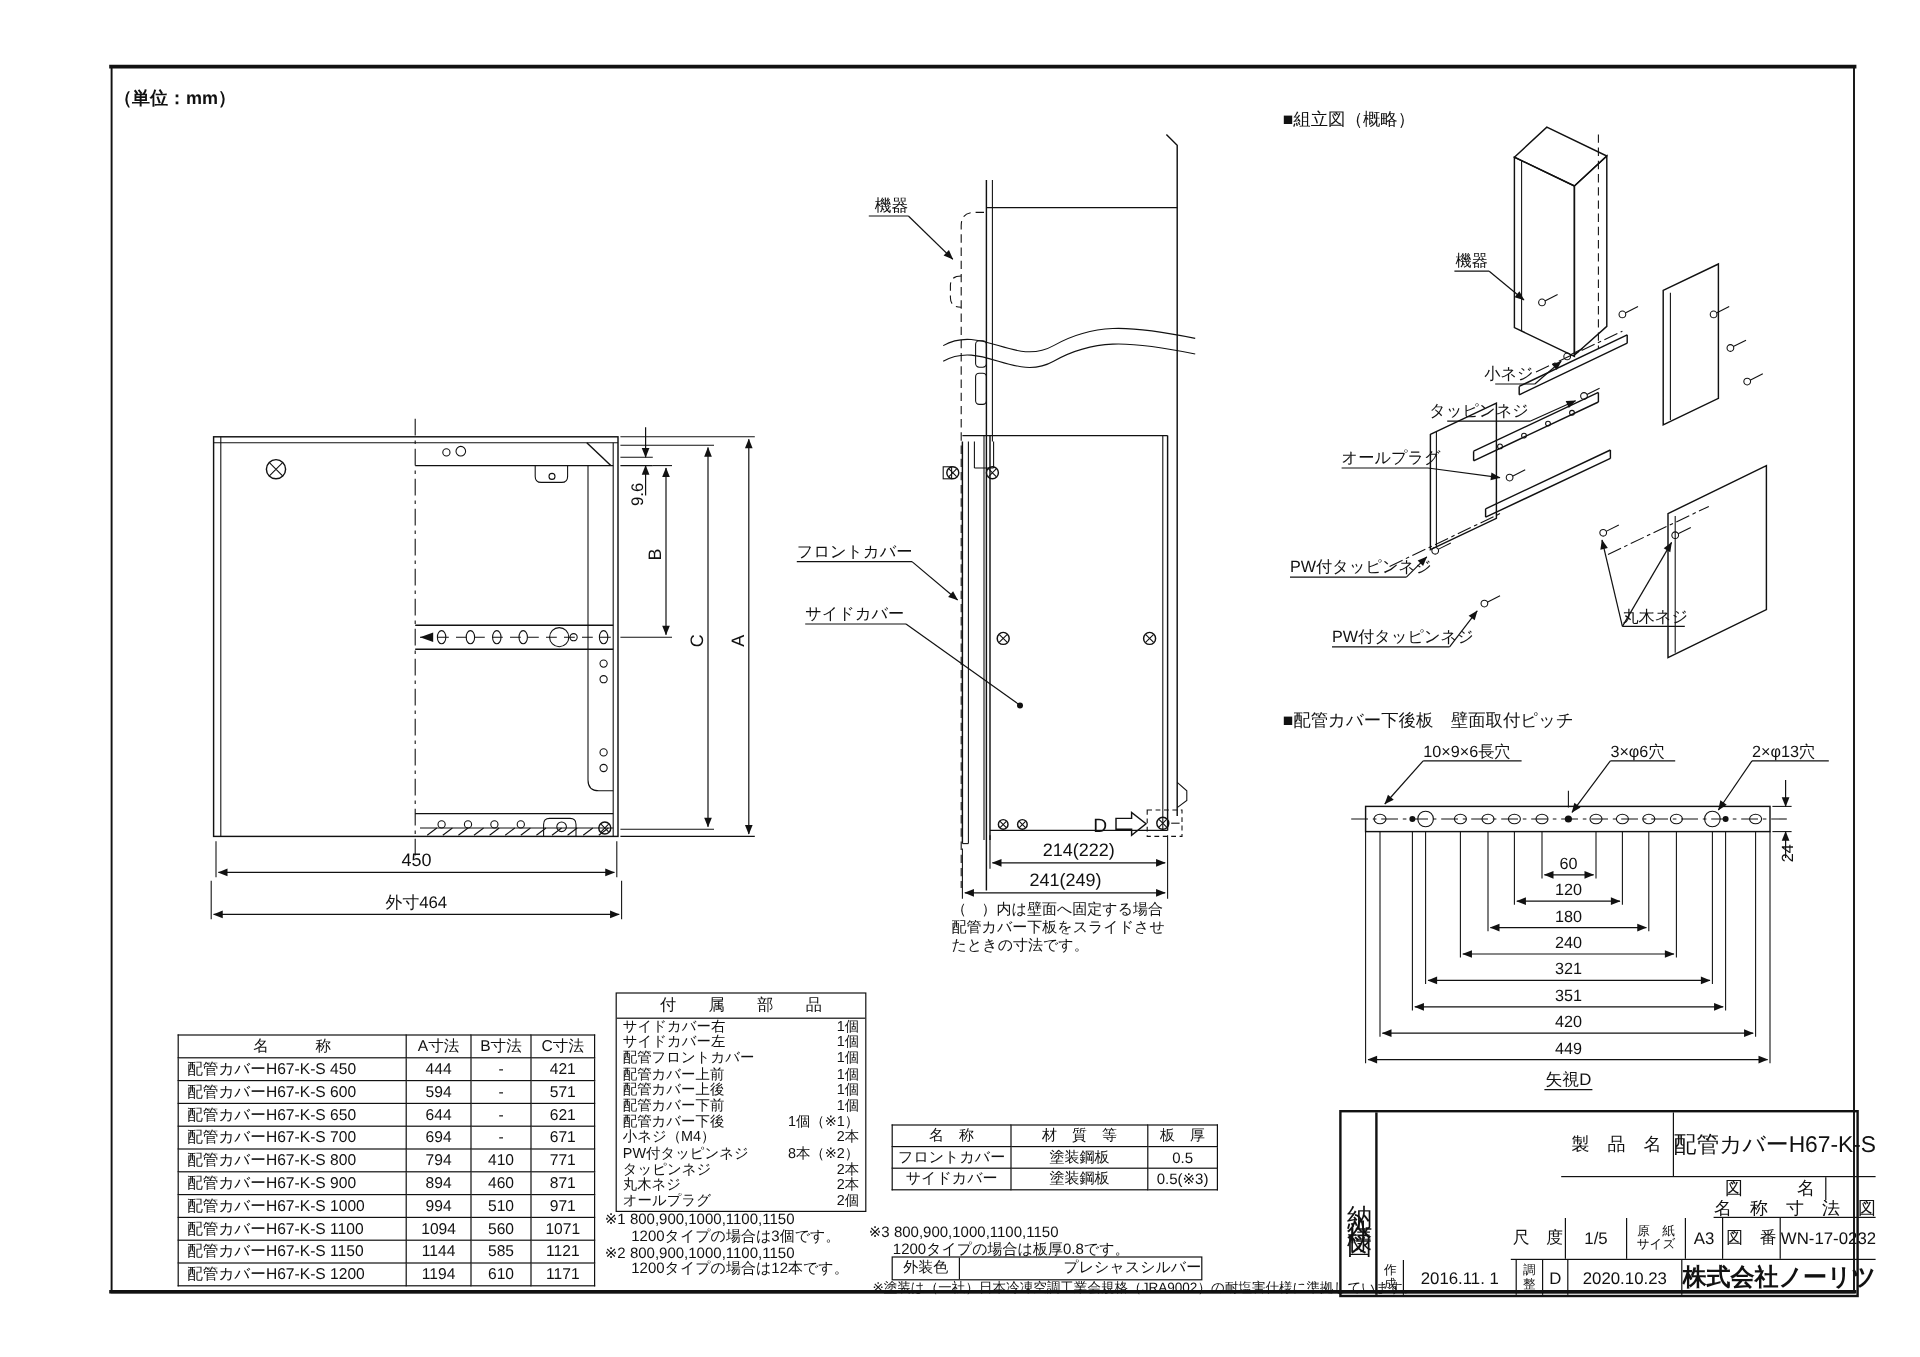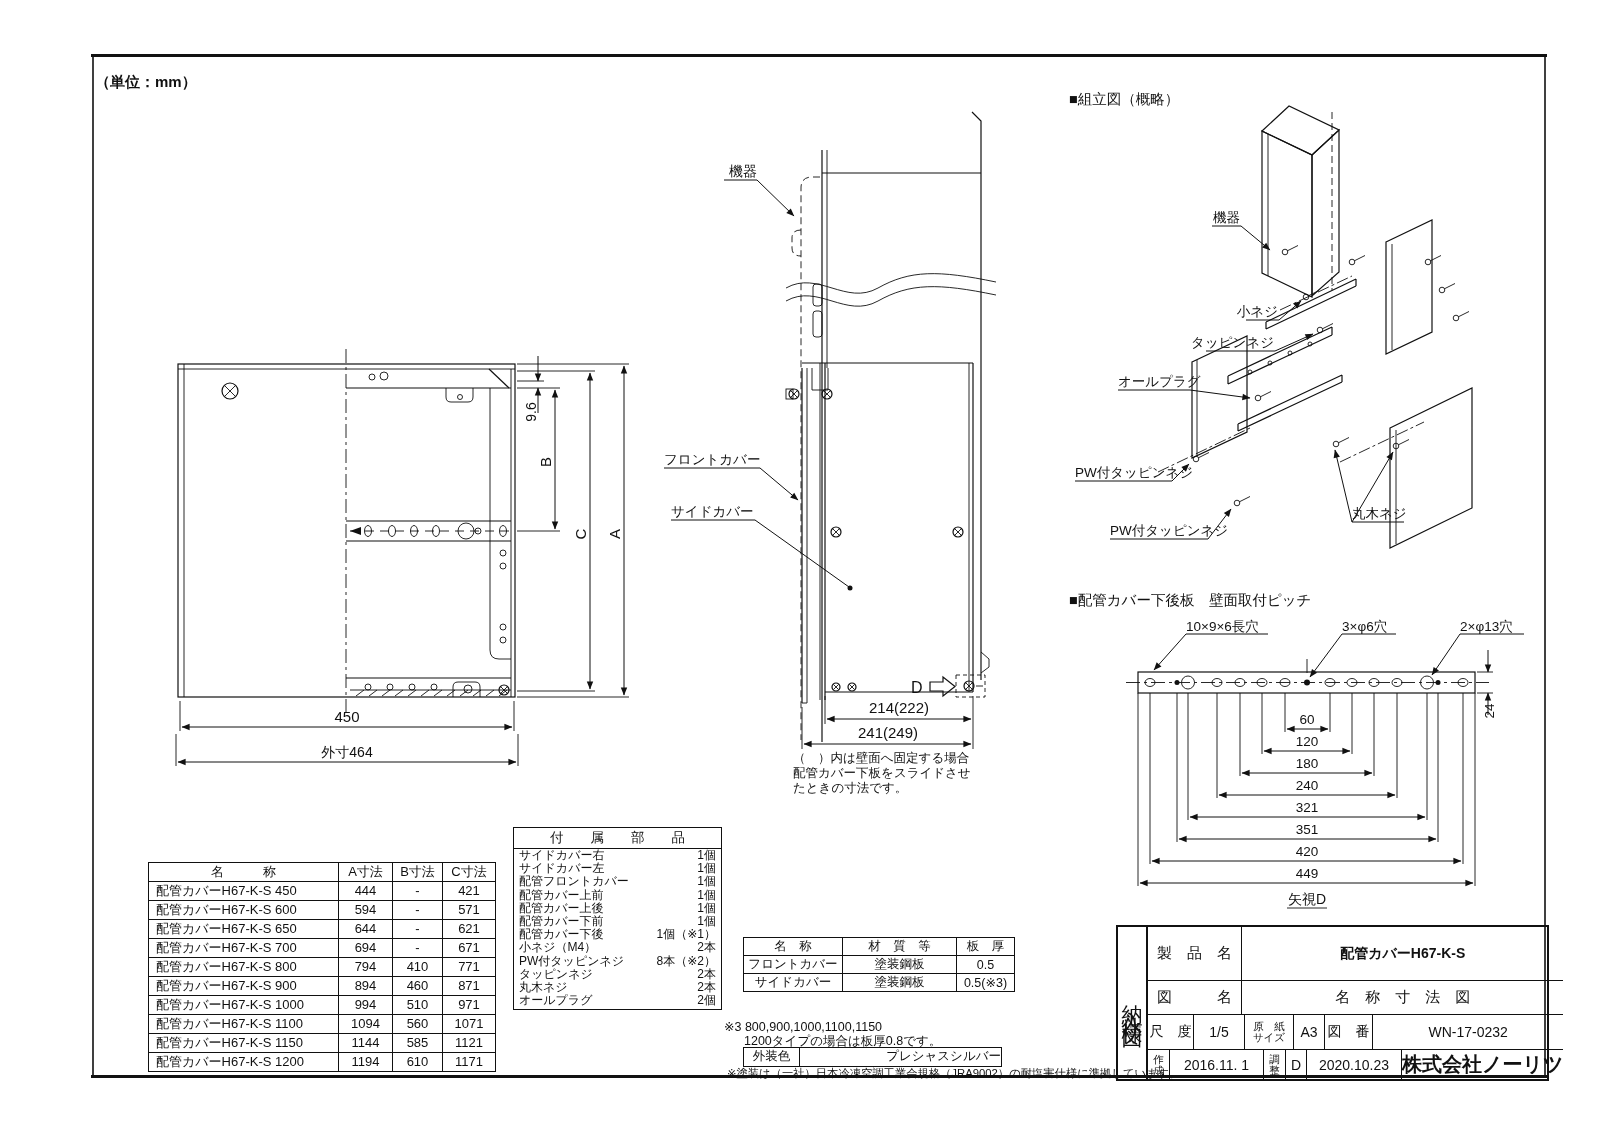--- a/index.html
+++ b/index.html
@@ -32,28 +32,28 @@
   #mat-notes .ind{padding-left:20px;}
   #color-row{left:743px;top:1047px;width:257px;height:18px;border:1.4px solid #111;display:flex;font-size:12.5px;}
   #color-row .lab{width:55px;border-right:1.4px solid #111;text-align:center;line-height:17px;}
   #color-row .val{flex:1;text-align:right;line-height:17px;}
   #paint-note{left:727px;top:1066px;font-size:11.3px;white-space:nowrap;}
   #unit-note{left:95px;top:56px;font-size:15px;font-weight:bold;margin-top:17px;}
   
   #tblock{left:1116px;top:925px;width:429px;height:152px;border:2.2px solid #111;display:flex;}
   #tblock .vcell{width:31px;border-right:2px solid #111;display:flex;align-items:center;justify-content:center;}
   #tblock .vtxt{writing-mode:vertical-rl;text-orientation:upright;font-size:21px;letter-spacing:6px;}
-  #tblock .main{flex:1;display:flex;flex-direction:column;}
+  #tblock .main{flex:1;display:flex;flex-direction:column;align-items:flex-end;}
   #tblock .r{display:flex;border-bottom:1.6px solid #111;}
   #tblock .r:last-child{border-bottom:none;}
   #tblock .c{border-right:1.6px solid #111;display:flex;align-items:center;justify-content:center;white-space:nowrap;overflow:hidden;}
   #tblock .c:last-child{border-right:none;}
-  #tblock .r1{height:53px;}  #tblock .r2{height:33px;}
+  #tblock .r1{height:53px;}  #tblock .r2{height:33px;flex-direction:column;}
   #tblock .r3{height:34px;}  #tblock .r4{flex:1;}
-  .f15{font-size:15px;} .f17{font-size:14px;font-weight:bold;} .f14{font-size:14px;}
+  .f15{font-size:15px;} .f17{font-size:19px;} .f14{font-size:14px;}
   .stk{display:flex;flex-direction:column;align-items:center;justify-content:center;font-size:10.5px;line-height:11px;}
   .logo{font-size:20px;font-weight:900;letter-spacing:0px;}
 </style>
 </head>
 <body>
 
 <div id="page">
 
 <svg id="art" width="1600" height="1131" viewBox="0 0 1600 1131">
   <defs>
@@ -454,20 +454,26 @@
       </div>
     <div class="row">
         <span>丸木ネジ</span>
         <span>2本</span>
       </div>
     <div class="row">
         <span>オールプラグ</span>
         <span>2個</span>
       </div>
   </div>
+  <div id="acc-notes" class="ov">
+    <div>※1 800,900,1000,1100,1150</div>
+    <div class="ind">1200タイプの場合は3個です。</div>
+    <div>※2 800,900,1000,1100,1150</div>
+    <div class="ind">1200タイプの場合は12本です。</div>
+  </div>
 
   <table id="mat-table" class="ov">
     <colgroup>
         <col style="width:99px">
         <col style="width:114px">
         <col style="width:58px">
       </colgroup>
     <tbody>
         <tr style="height:18px">
       <th>名　称</th>

